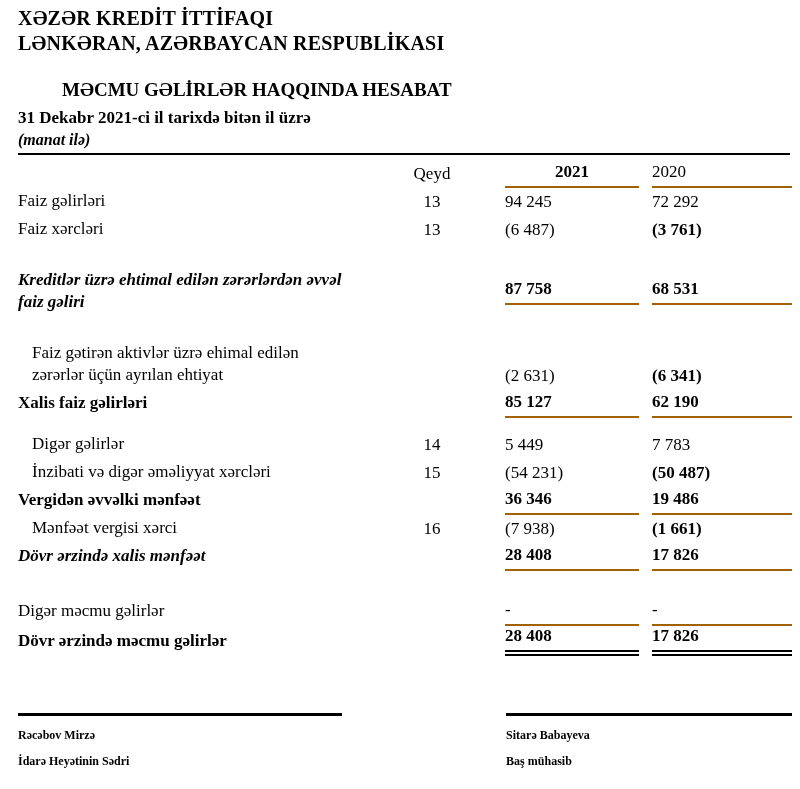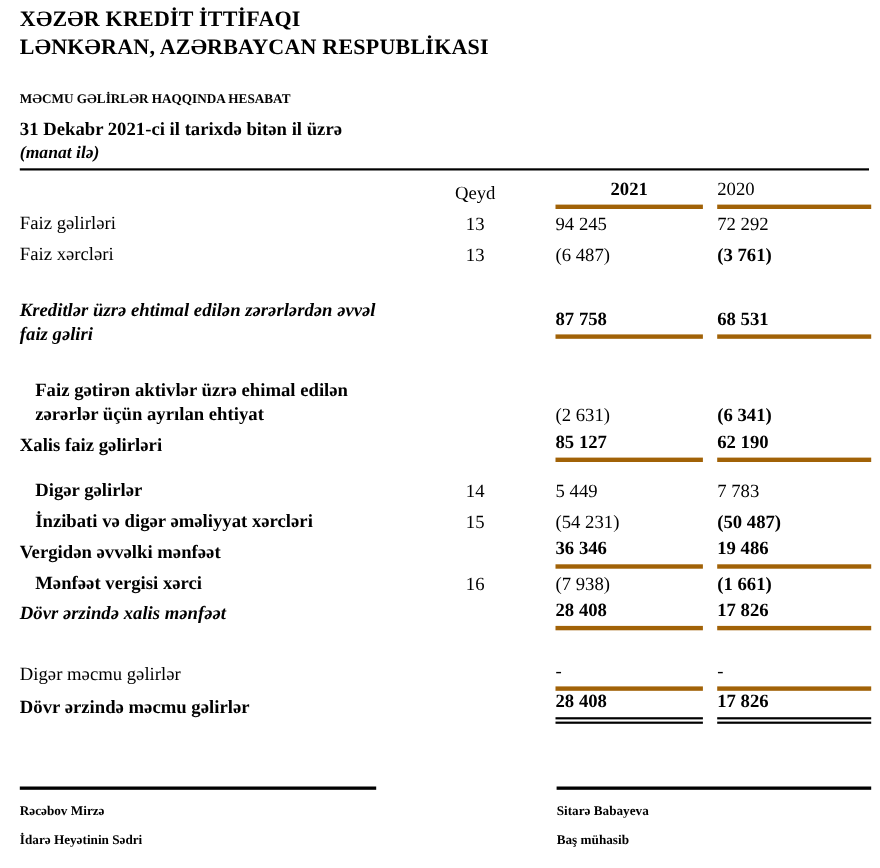--- a/index.html
+++ b/index.html
@@ -7,21 +7,21 @@
   body {
     width: 800px; height: 789px;
     font-family: "Liberation Serif", "DejaVu Serif", serif;
     color: #000;
     overflow: hidden;
   }
   .page { padding: 6px 8px 0 18px; }
 
   
   .org-name, .org-location { font-size: 20px; font-weight: bold; line-height: 25px; letter-spacing: .2px; }
-  .report-title { font-size: 12px; font-weight: bold; margin-top: 22px; line-height: 24px; }
+  .report-title { font-size: 19px; font-weight: bold; margin-top: 22px; line-height: 24px; margin-left: 44px; }
   .report-period { font-size: 17px; font-weight: bold; margin-top: 5px; line-height: 22px; }
   .currency-note { font-size: 16px; font-weight: bold; font-style: italic; line-height: 21px; }
   .top-rule { border: none; border-top: 2.5px solid #000; width: 772px; margin-top: 3px; }
 
   
   .fin-table { margin-top: 7px; }
   .row {
     display: grid;
     grid-template-columns: 384px 60px 43px 134px 13px 140px;
     align-items: end;
@@ -33,27 +33,27 @@
   .c-v1 { padding-right: 30px; }
   .c-v2 { padding-right: 36px; }
   .c-v1.paren { padding-right: 17px; }
   .c-v2.paren { padding-right: 23px; font-weight: bold; }
 
   .row.head { min-height: 26px; margin-top: 2px; }
   .row.head .c-note { text-underline-offset: 3px; }
   .row.head .col-2021 { font-weight: bold; text-align: center; padding-right: 0; }
   .row.head .col-2020 { padding-right: 0; }
 
-  .rule .c-v { border-bottom: 4px solid #a16207; }
+  .rule .c-v { border-bottom: 2px solid #a16207; }
   .dbl-rule .c-v { border-bottom: 6px double #000; }
 
   .bold .c-label, .bold .c-v { font-weight: bold; }
   .bold-italic .c-label { font-weight: bold; font-style: italic; }
   .bold-vals .c-v { font-weight: bold; }
-  .indent .c-label { padding-left: 14px; font-weight: bold; }
+  .indent .c-label { padding-left: 14px; }
 
   .row.two-line { min-height: 50px; }
   .row.two-line.center-vals .c-v, .row.two-line.center-vals .c-note { align-self: center; }
   .row.gap-sm { margin-top: 13px; }
   .row.gap-md { margin-top: 23px; }
   .row.gap-lg { margin-top: 27px; }
 
   
   .signatures { display: flex; margin-top: 57px; }
   .sig-left  { width: 325px; }

